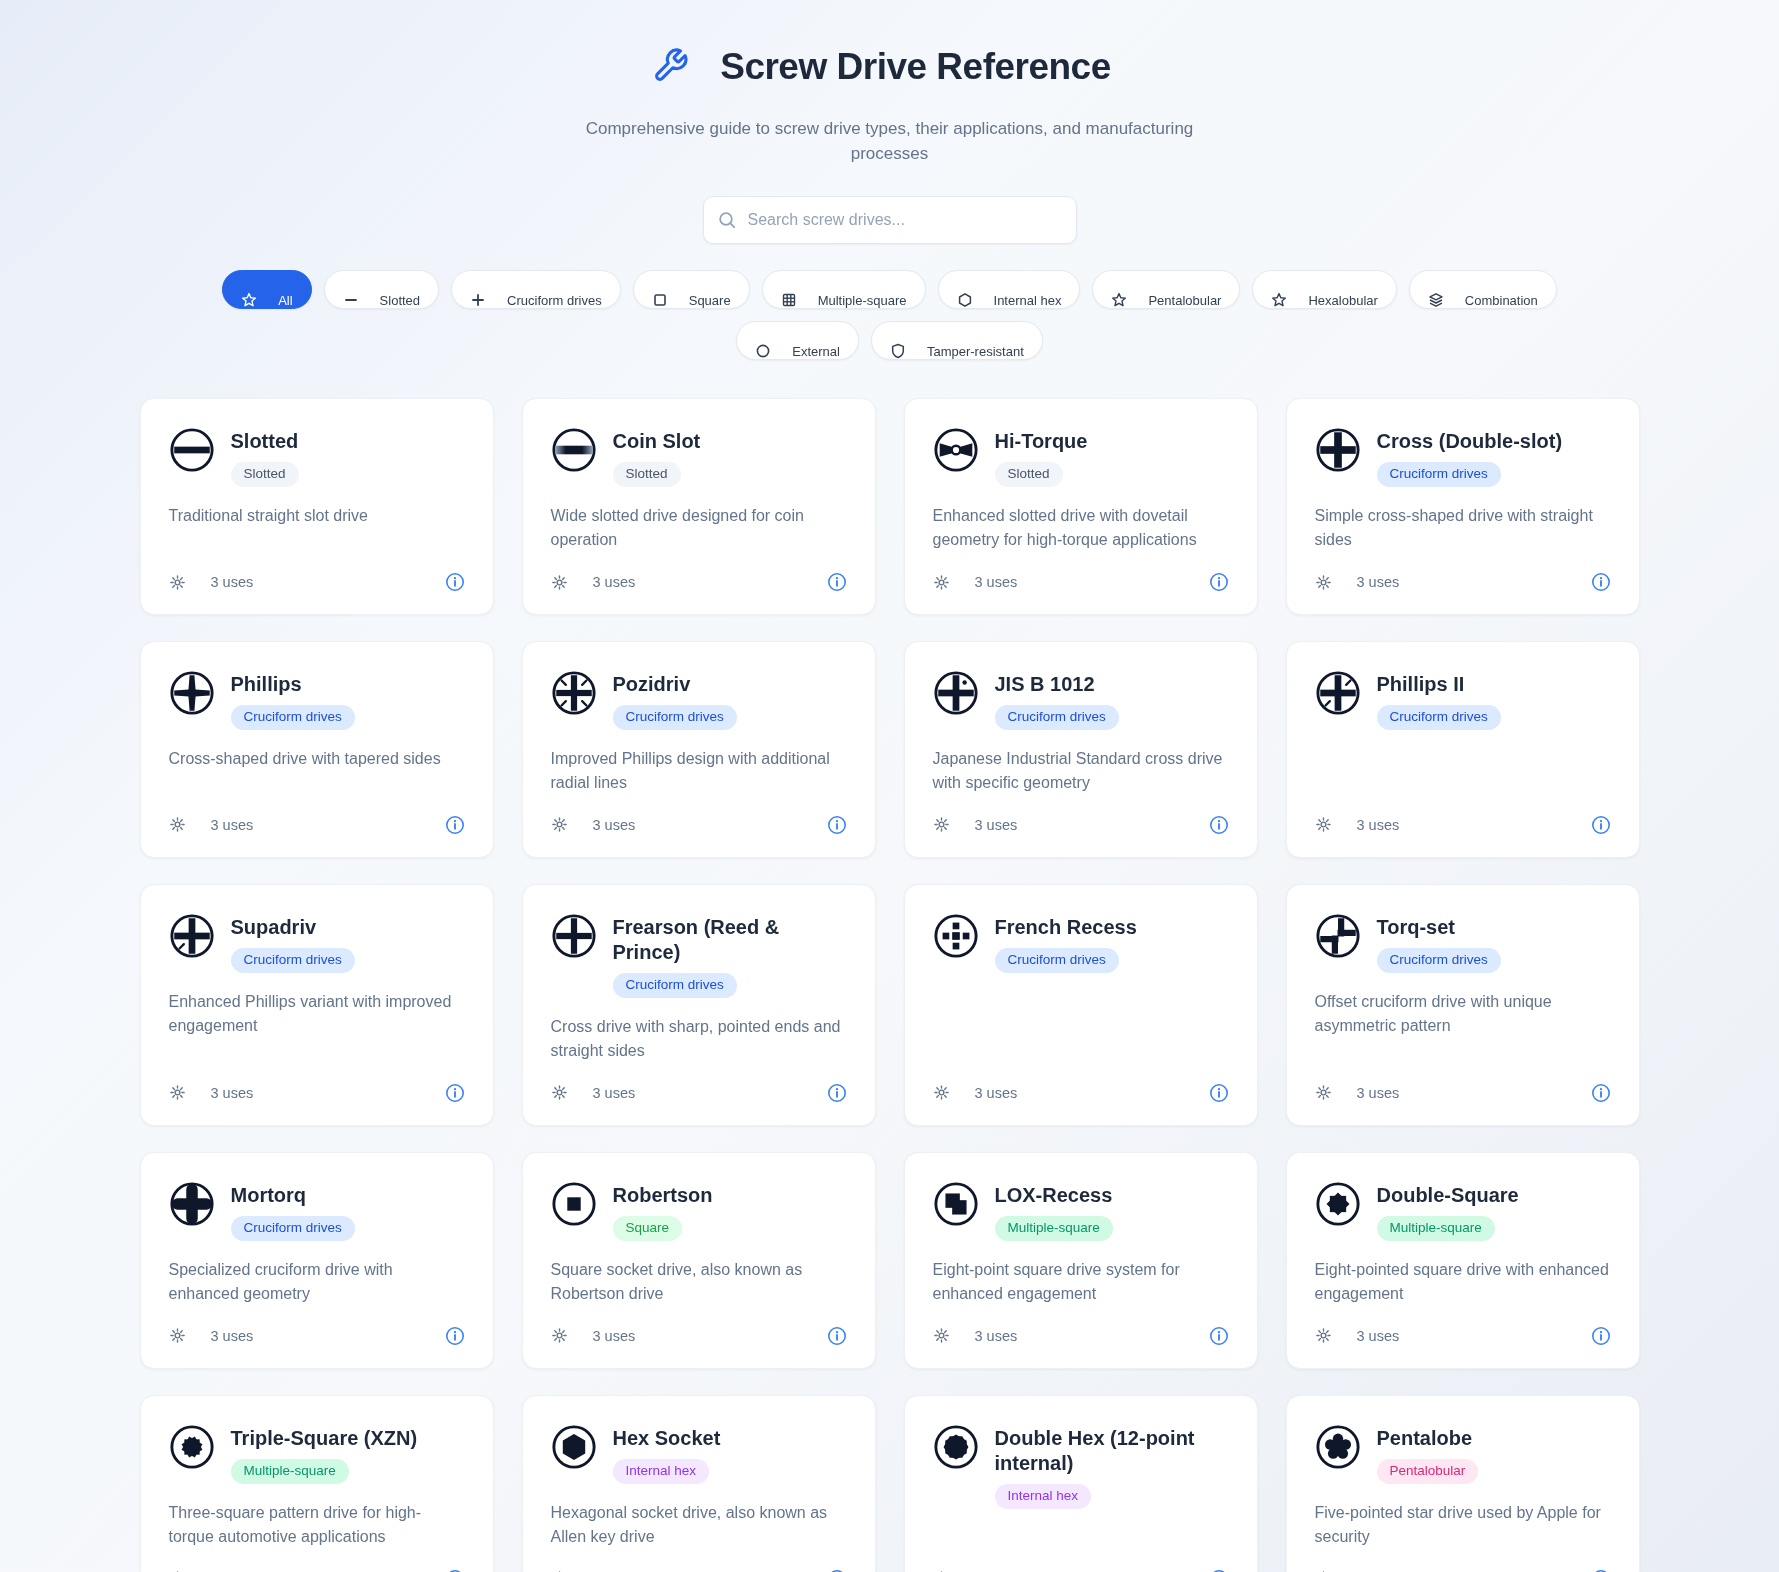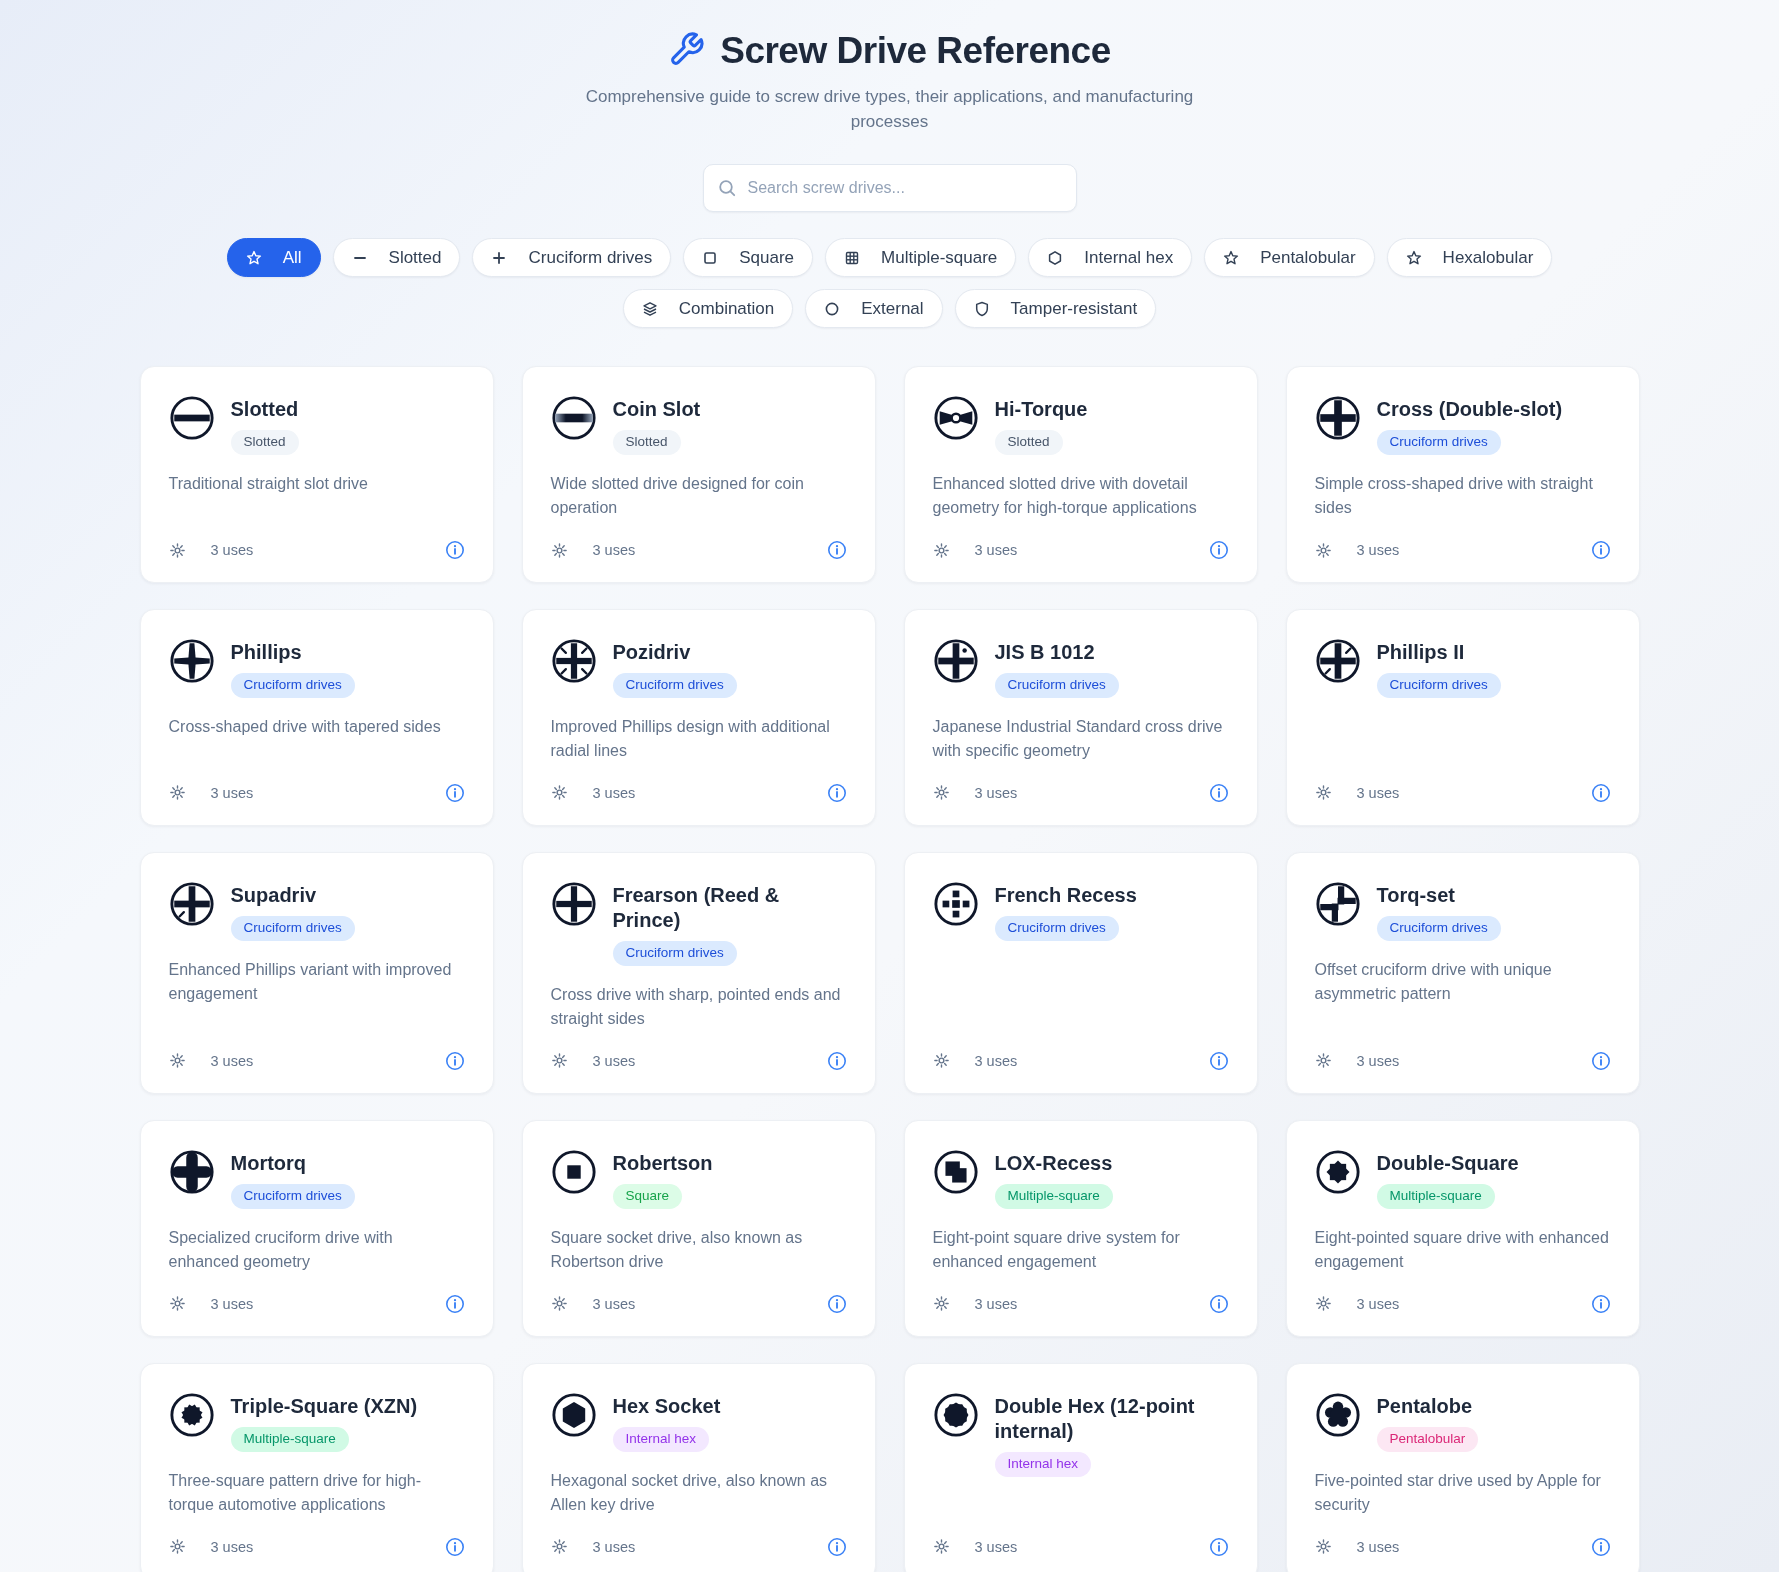--- a/index.html
+++ b/index.html
@@ -3,34 +3,34 @@
 <meta charset="utf-8">
 <style>
   html,body{margin:0;padding:0;}
   body{
     width:1779px;height:1572px;overflow:hidden;
     background:linear-gradient(135deg,#e7edf8 0%,#f5f8fc 30%,#f6f8fb 55%,#e9edf4 100%);
     font-family:"Liberation Sans",sans-serif;color:#1e293b;
   }
   .container{width:1500px;margin:0 auto;padding-top:30px;}
   .header-row{display:flex;align-items:center;justify-content:center;gap:15px;}
-  .page-title{font-size:37px;font-weight:800;letter-spacing:-.5px;margin:0;color:#1e293b;}
+  .page-title{font-size:37px;font-weight:800;letter-spacing:-.5px;margin:16px;color:#1e293b;}
   .subtitle{text-align:center;font-size:17px;color:#64748b;max-width:650px;margin:13px auto 0;line-height:1.45;}
   .search-wrap{width:374px;margin:30px auto 0;position:relative;}
   .search-wrap input{
     width:100%;height:48px;box-sizing:border-box;border-radius:10px;border:1px solid #e2e8f0;
     padding:0 14px 0 44px;font-size:16px;color:#334155;background:#fff;outline:none;
     box-shadow:0 1px 2px rgba(16,24,40,.05);font-family:"Liberation Sans",sans-serif;
   }
   .search-wrap input::placeholder{color:#94a3b8;}
   .search-icon{position:absolute;left:14px;top:14px;line-height:0;}
   .chips{display:flex;flex-wrap:wrap;justify-content:center;gap:12px;margin:26px auto 0;width:1430px;}
   .chip{
-    display:inline-flex;align-items:center;gap:21px;height:39px;padding:0 18px;border-radius:20px;
-    background:#fff;border:1px solid #e4e9f0;color:#334155;font-size:17px;cursor:pointer;
+    display:inline-flex;align-items:flex-end;gap:21px;height:39px;padding:0 18px;border-radius:20px;
+    background:#fff;border:1px solid #e4e9f0;color:#334155;font-size:13px;cursor:pointer;
     box-shadow:0 1px 2px rgba(16,24,40,.05);white-space:nowrap;
   }
   .chip.active{background:#2563eb;border-color:#2563eb;color:#fff;}
   .chip-icon{line-height:0;display:inline-flex;}
   .grid{display:grid;grid-template-columns:repeat(4,1fr);gap:26px 28px;margin-top:38px;}
   .card{
     background:#fff;border:1px solid #edf0f4;border-radius:14px;padding:28px 28px 22px;
     box-shadow:0 1px 3px rgba(16,24,40,.05);display:flex;flex-direction:column;min-height:142px;
   }
   .card-head{display:flex;gap:16px;align-items:flex-start;}

